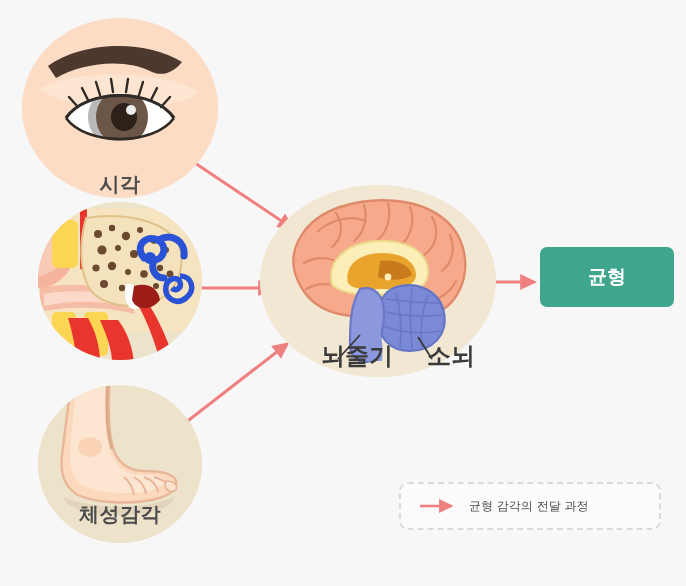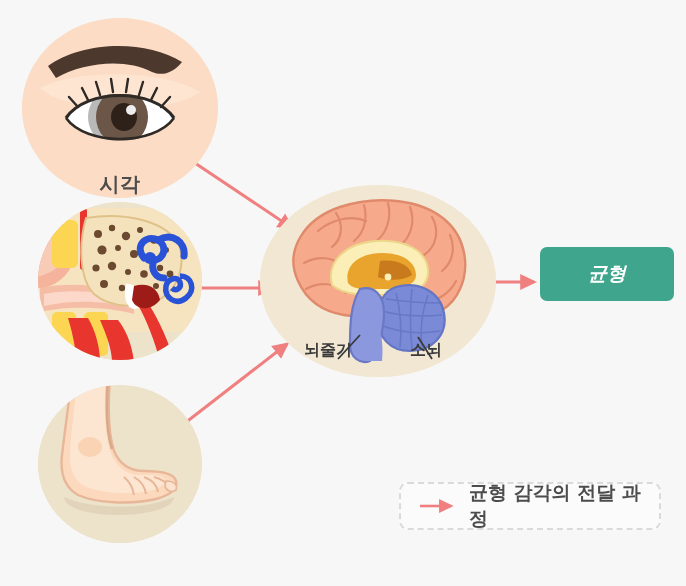--- a/index.html
+++ b/index.html
@@ -31,60 +31,60 @@
     color: #4c4c4c;
     letter-spacing: 0.5px;
   }
 
   .art { position: absolute; left: 0; top: 0; }
 
   
   #result-box {
     position: absolute;
     left: 540px; top: 247px;
-    width: 134px; height: 54px;
+    width: 134px; height: 60px;
     background: #3fa58c;
     border-radius: 7px;
     display: flex;
     flex-direction: column;
     align-items: center;
     justify-content: center;
     color: #ffffff;
     font-weight: bold;
     font-size: 19px;
     line-height: 1.24;
-    font-style: italic;
   }
 
   
   #legend {
     position: absolute;
     left: 399px; top: 482px;
     width: 262px; height: 48px;
     border: 2px dashed #dadada;
     border-radius: 9px;
     background: #fbfbfb;
     display: flex;
     align-items: center;
     gap: 10px;
     padding-left: 18px;
   }
   #legend .legend-text {
-    font-size: 19px;
-    font-weight: bold;
+    font-size: 12px;
+    font-weight: normal;
     color: #4c4c4c;
   }
 
   
   .part-label {
     position: absolute;
-    font-size: 16px;
+    font-size: 24px;
     font-weight: bold;
     color: #3a3a3a;
     white-space: nowrap;
+    margin-left: 17px;
   }
 
   svg { display: block; overflow: visible; }
 </style>
 </head>
 <body>
 
 <div id="stage">
 
   <svg class="art" width="686" height="586">
@@ -271,20 +271,21 @@
           <path d="M96,92 C103,96 107,102 108,109"></path>
           <path d="M86,92 C92,97 95,103 96,110"></path>
         </g>
 
         <path d="M128,96 C136,96 140,100 138,105 C134,108 128,106 127,101 Z" fill="#fbe3d0" stroke="#e8b698" stroke-width="1.6"></path>
 
         <path d="M70,-8 C68,18 68,46 74,64" fill="none" stroke="#d9a98c" stroke-width="2.6"></path>
       </g>
     </svg>
 
+    <div class="node-label" style="top:116px;">체성감각</div>
   </div>
 
   <div class="node" style="left:260px; top:185px; width:236px; height:192px;">
     <div class="circle circle-beige2" style="left:0; top:0; width:236px; height:192px;"></div>
 
     <svg class="art" width="236" height="192" viewBox="0 0 236 192">
       <defs>
         <clipPath id="clipBrain">
             <ellipse cx="118" cy="96" rx="118" ry="96"></ellipse>
           </clipPath>

